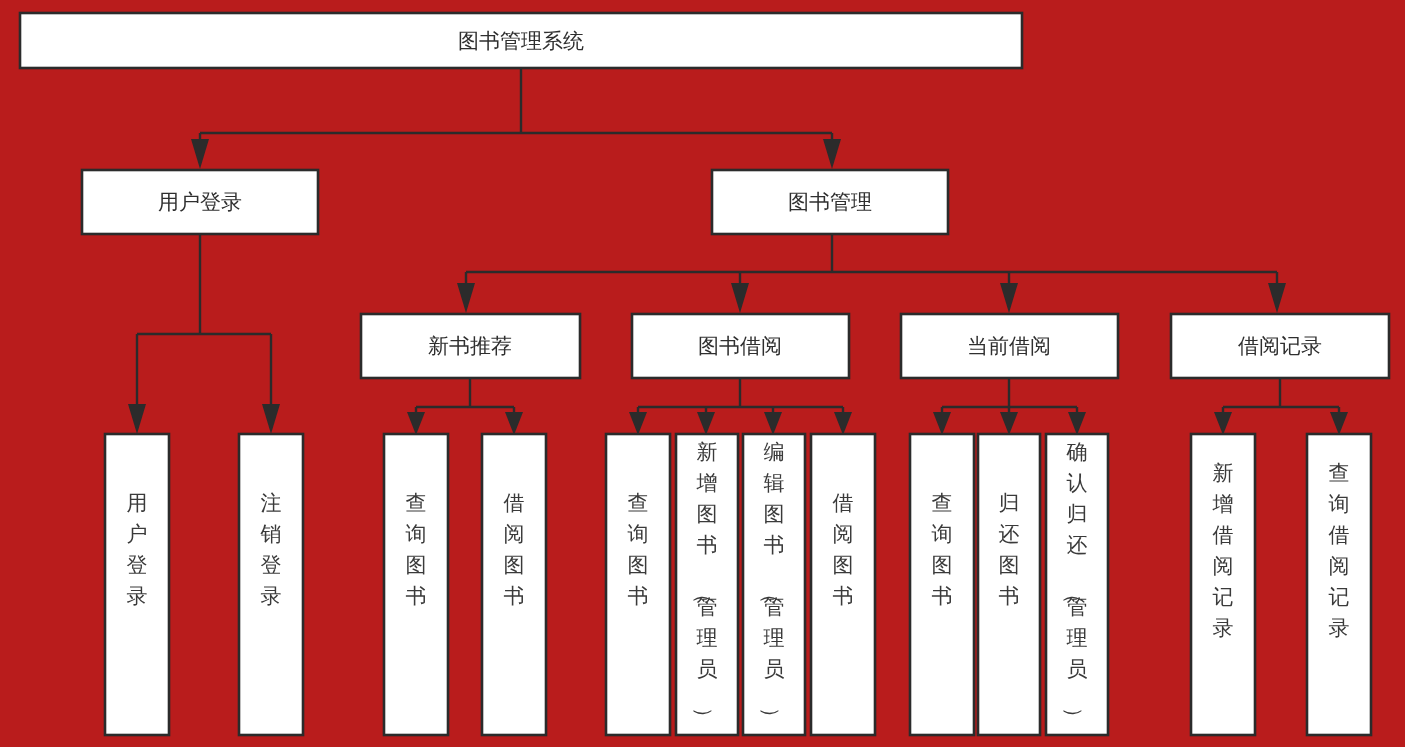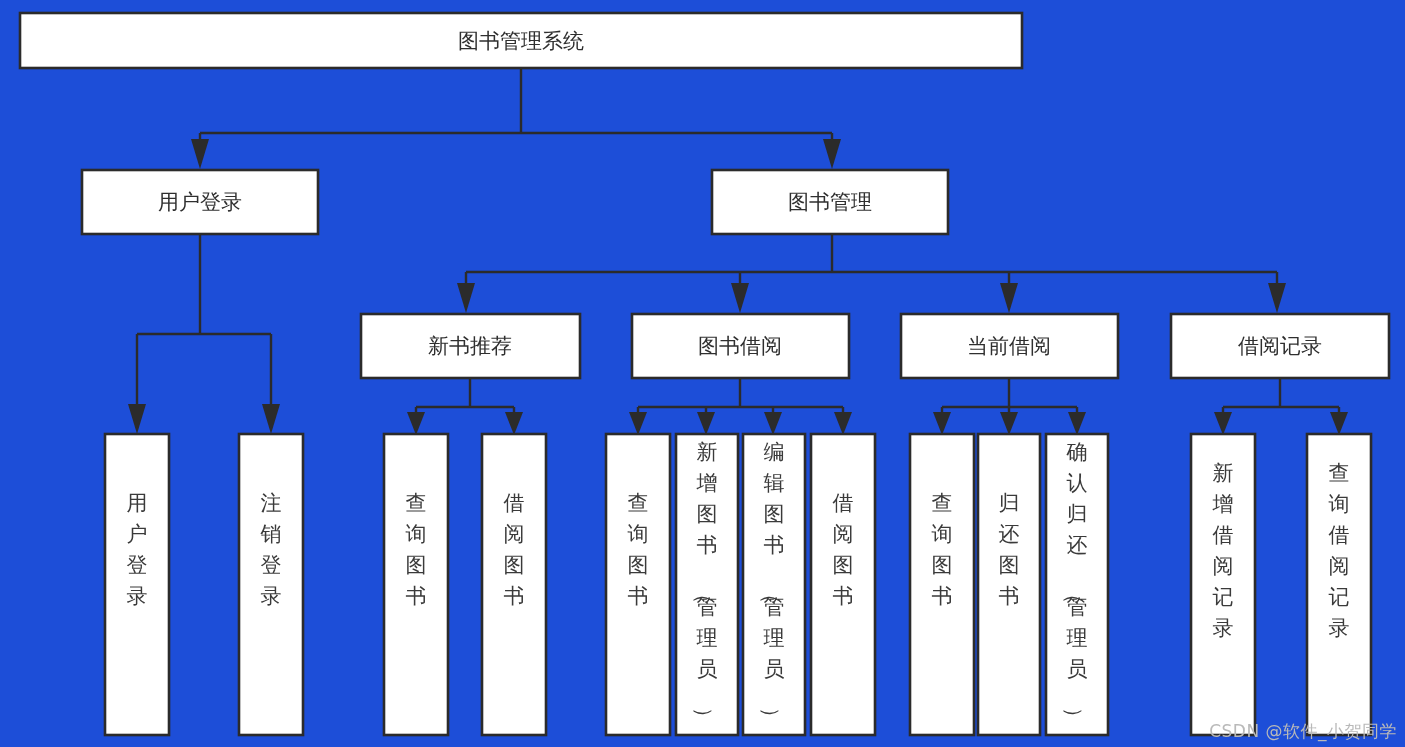--- a/index.html
+++ b/index.html
@@ -10,21 +10,21 @@
   body {
     width: 1405px;
     height: 747px;
     overflow: hidden;
     font-family: "DejaVu Sans", "Liberation Sans", sans-serif;
   }
   #diagram-root {
     position: relative;
     width: 1405px;
     height: 747px;
-    background: #1d4ed8;
+    background: #b91c1c;
   }
   svg#flow-svg {
     position: absolute;
     left: 0;
     top: 0;
     width: 1405px;
     height: 747px;
     display: block;
   }
   .node-box {
@@ -241,15 +241,14 @@
       <text class="node-label-v" x="1223" y="480"><tspan x="1223" dy="0">新</tspan><tspan x="1223" dy="31">增</tspan><tspan x="1223" dy="31">借</tspan><tspan x="1223" dy="31">阅</tspan><tspan x="1223" dy="31">记</tspan><tspan x="1223" dy="31">录</tspan></text>
     </g>
 
     <g>
       <rect class="node-box" x="1307" y="434" width="64" height="301"></rect>
       <text class="node-label-v" x="1339" y="480"><tspan x="1339" dy="0">查</tspan><tspan x="1339" dy="31">询</tspan><tspan x="1339" dy="31">借</tspan><tspan x="1339" dy="31">阅</tspan><tspan x="1339" dy="31">记</tspan><tspan x="1339" dy="31">录</tspan></text>
     </g>
 
   </svg>
 
-  <div class="watermark">CSDN @软件_小贺同学</div>
 
 </div>
 
 </body></html>

